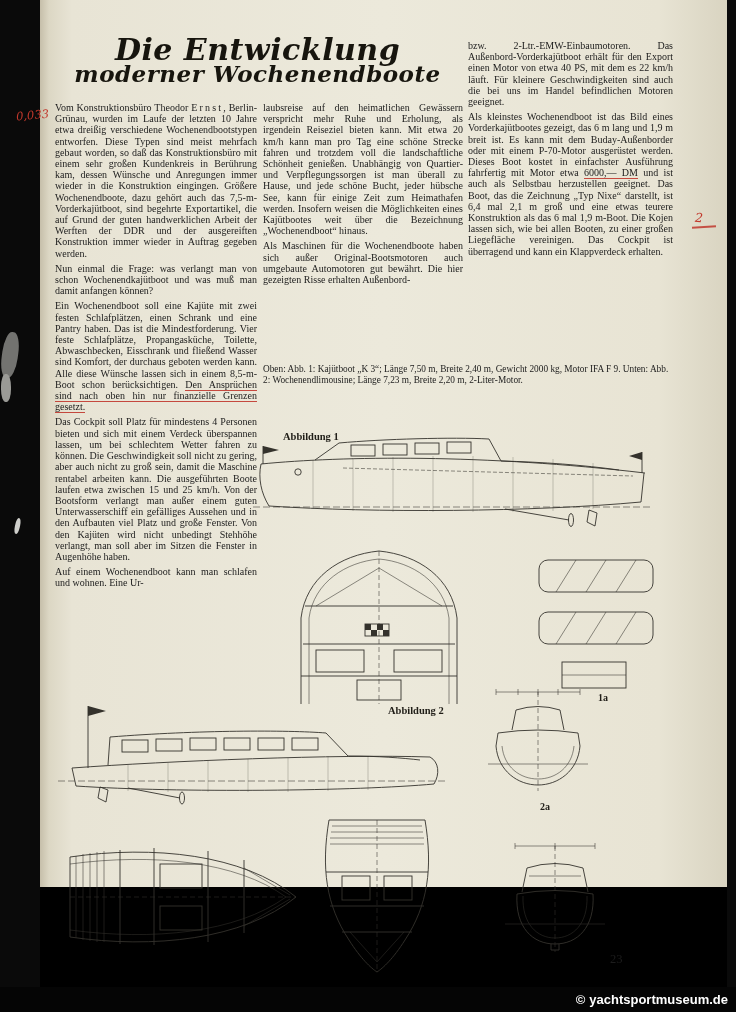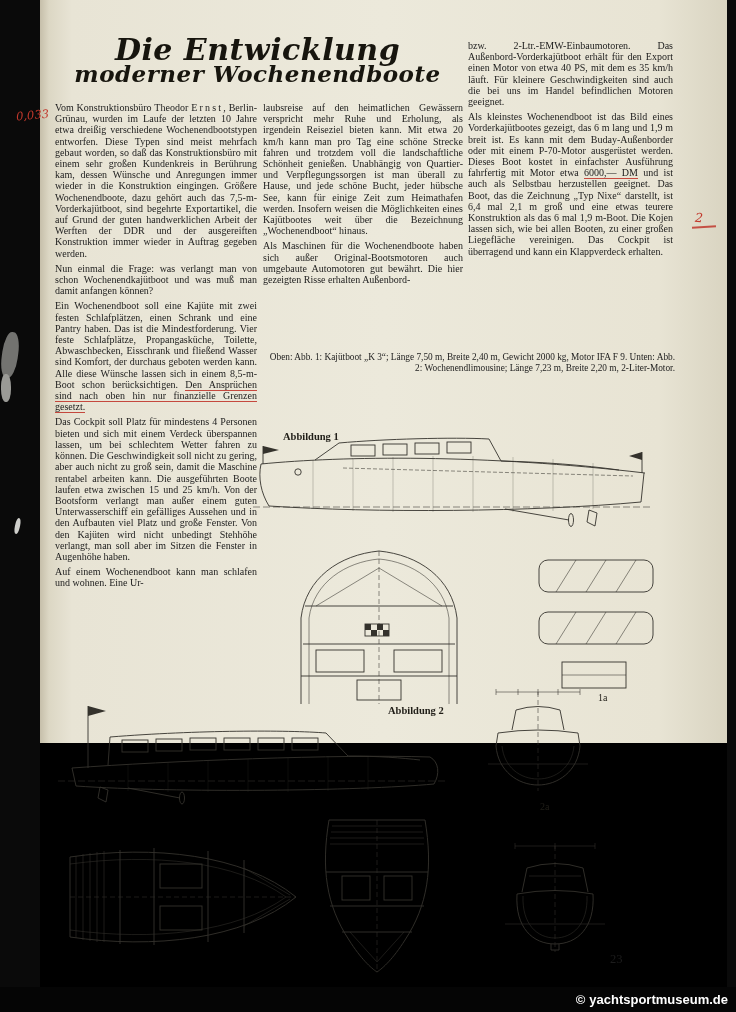--- a/index.html
+++ b/index.html
@@ -2,33 +2,33 @@
 <html><head>
 <meta charset="utf-8">
 <style>
   html,body{margin:0;padding:0}
   body{width:736px;height:1012px;position:relative;background:#000;overflow:hidden;
        font-family:"Liberation Serif",serif;color:#1c1c1c}
   .edge{position:absolute;top:0;height:987px;background:#0a0a0a}
   .edge-left{left:0;width:40px}
   .edge-right{right:0;width:9px}
   .blob{position:absolute;border-radius:45%}
-  .paper{position:absolute;left:40px;top:0;width:687px;height:743px;
+  .paper{position:absolute;left:40px;top:0;width:687px;height:887px;
     background:linear-gradient(90deg,#c6bfaa 0,#dcd7c4 9px,#e8e4d5 32px,#ece9db 50%,#e8e4d4 90%,#d9d4c1 100%)}
   .title{position:absolute;left:15px;width:405px;text-align:center;font-family:"DejaVu Serif",serif;
     font-style:italic;font-weight:700;color:#17150e;letter-spacing:.5px}
   .title.t1{top:32px;font-size:30px}
   .title.t2{top:60px;font-size:23px}
   .col{position:absolute;text-align:justify;font-size:10px;line-height:11.2px}
   .para{margin:0 0 4px 0}
   .ls{letter-spacing:2.2px}
   .red-underline{border-bottom:1.6px solid rgba(190,45,35,.85)}
-  .caption{position:absolute;left:223px;top:352px;width:412px;font-size:9.3px;line-height:11px;text-align:right}
+  .caption{position:absolute;left:223px;top:364px;width:412px;font-size:9.3px;line-height:11px;text-align:left}
   .figlabel{position:absolute;font-weight:700;font-size:10.5px;color:#201e18}
-  .seclabel{position:absolute;font-weight:400;font-size:10px;color:#201e18}
+  .seclabel{position:absolute;font-weight:700;font-size:10px;color:#201e18}
   .pagenum{position:absolute;left:570px;top:952px;font-weight:400;font-size:12.5px}
   .fig{position:absolute}
   svg.draw *{stroke:#34322c;fill:none;stroke-width:.9}
   svg.draw .thin{stroke-width:.55}
   svg.draw .faint{stroke-width:.45;opacity:.55}
   svg.draw .fill{fill:#34322c;stroke:none}
   .rednote{position:absolute;color:#c2382c;font-family:"DejaVu Serif",serif;font-style:italic}
   .note-left{left:16px;top:108px;font-size:11.5px;transform:rotate(-5deg);z-index:5}
   .note-right{left:655px;top:210px;font-size:12.5px;transform:rotate(4deg)}
   .redmark{position:absolute;left:652px;top:226px;width:24px;height:2px;background:rgba(190,45,35,.8);transform:rotate(-3deg)}
@@ -58,21 +58,21 @@
       <p class="para"><span>Nun einmal die Frage: was verlangt man von schon Wochenendkajütboot und was muß man damit anfangen können?</span></p>
       <p class="para"><span>Ein Wochenendboot soll eine Kajüte mit zwei festen Schlafplätzen, einen Schrank und eine Pantry haben. Das ist die Mindestforderung. Vier feste Schlafplätze, Propangasküche, Toilette, Abwaschbecken, Eisschrank und fließend Wasser sind Komfort, der durchaus geboten werden kann. Alle diese Wünsche lassen sich in einem 8,5-m-Boot schon berücksichtigen. </span><span class="red-underline">Den Ansprüchen sind nach oben hin nur finanzielle Grenzen gesetzt.</span></p>
       <p class="para"><span>Das Cockpit soll Platz für mindestens 4 Personen bieten und sich mit einem Verdeck überspannen lassen, um bei schlechtem Wetter fahren zu können. Die Geschwindigkeit soll nicht zu gering, aber auch nicht zu groß sein, damit die Maschine rentabel arbeiten kann. Die ausgeführten Boote laufen etwa zwischen 15 und 25 km/h. Von der Bootsform verlangt man außer einem guten Unterwasserschiff ein gefälliges Aussehen und in den Aufbauten viel Platz und große Fenster. Von den Kajüten wird nicht unbedingt Stehhöhe verlangt, man soll aber im Sitzen die Fenster in Augenhöhe haben.</span></p>
       <p class="para"><span>Auf einem Wochenendboot kann man schlafen und wohnen. Eine Ur-</span></p>
     </div>
   <div class="col" style="left:223px;top:102px;width:200px">
       <p class="para"><span>laubsreise auf den heimatlichen Gewässern verspricht mehr Ruhe und Erholung, als irgendein Reiseziel bieten kann. Mit etwa 20 km/h kann man pro Tag eine schöne Strecke fahren und trotzdem voll die landschaftliche Schönheit genießen. Unabhängig von Quartier- und Verpflegungssorgen ist man überall zu Hause, und jede schöne Bucht, jeder hübsche See, kann für einige Zeit zum Heimathafen werden. Insofern weisen die Möglichkeiten eines Kajütbootes weit über die Bezeichnung „Wochenendboot“ hinaus.</span></p>
       <p class="para"><span>Als Maschinen für die Wochenendboote haben sich außer Original-Bootsmotoren auch umgebaute Automotoren gut bewährt. Die hier gezeigten Risse erhalten Außenbord-</span></p>
     </div>
   <div class="col" style="left:428px;top:40px;width:205px">
-      <p class="para"><span>bzw. 2-Ltr.-EMW-Einbaumotoren. Das Außenbord-Vorderkajütboot erhält für den Export einen Motor von etwa 40 PS, mit dem es 35 km/h läuft. Für kleinere Geschwindigkeiten sind auch die bei uns im Handel befindlichen Motoren geeignet.</span></p>
+      <p class="para"><span>bzw. 2-Ltr.-EMW-Einbaumotoren. Das Außenbord-Vorderkajütboot erhält für den Export einen Motor von etwa 40 PS, mit dem es 22 km/h läuft. Für kleinere Geschwindigkeiten sind auch die bei uns im Handel befindlichen Motoren geeignet.</span></p>
       <p class="para"><span>Als kleinstes Wochenendboot ist das Bild eines Vorderkajütbootes gezeigt, das 6 m lang und 1,9 m breit ist. Es kann mit dem Buday-Außenborder oder mit einem P-70-Motor ausgerüstet werden. Dieses Boot kostet in einfachster Ausführung fahrfertig mit Motor etwa </span><span class="red-underline">6000,— DM</span><span> und ist auch als Selbstbau herzustellen geeignet. Das Boot, das die Zeichnung „Typ Nixe“ darstellt, ist 6,4 mal 2,1 m groß und eine etwas teurere Konstruktion als das 6 mal 1,9 m-Boot. Die Kojen lassen sich, wie bei allen Booten, zu einer großen Liegefläche vereinigen. Das Cockpit ist überragend und kann ein Klappverdeck erhalten.</span></p>
     </div>
 
   <div class="caption">Oben: Abb. 1: Kajütboot „K 3“; Länge 7,50 m, Breite 2,40 m, Gewicht 2000 kg, Motor IFA F 9. Unten: Abb. 2: Wochenendlimousine; Länge 7,23 m, Breite 2,20 m, 2-Liter-Motor.</div>
 
   <div class="rednote note-right">2</div>
   <div class="redmark"></div>
 
   <div class="figlabel" style="left:243px;top:431px">Abbildung 1</div>
   <div class="fig" style="left:213px;top:410px">

